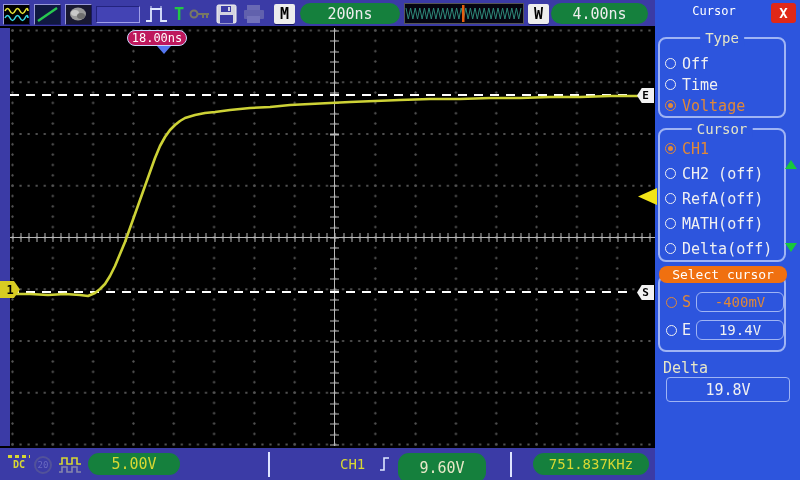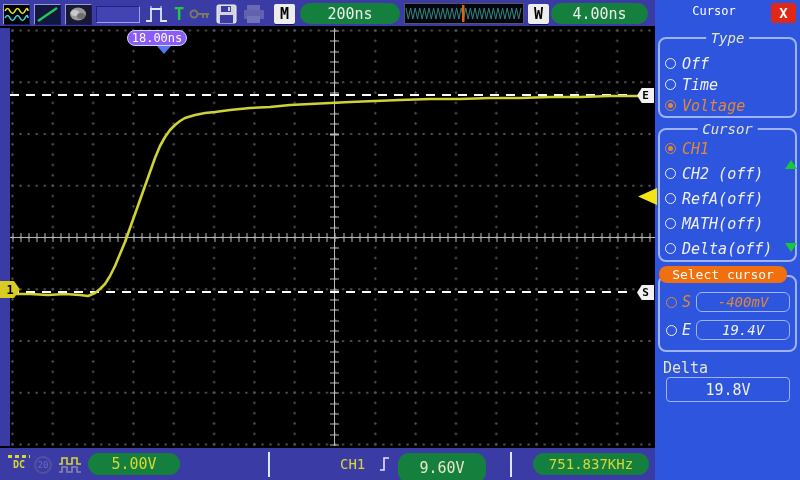--- a/index.html
+++ b/index.html
@@ -38,37 +38,37 @@
     background:repeating-linear-gradient(to right,#b8b8b8 0 1px,transparent 1px 8.0625px);
     background-position:2.5px 0;}
   .cursorline{position:absolute;left:0;width:622px;height:2px;
     background:repeating-linear-gradient(90deg,#fff 0 9px,transparent 9px 16px);}
   .cl-e{top:66px;} .cl-s{top:263px;}
   .cbadge{position:absolute;left:627px;width:17px;height:15px;background:#f2f2f2;color:#000;
     font-size:11px;font-weight:bold;display:flex;align-items:center;justify-content:center;
     clip-path:polygon(28% 0,100% 0,100% 100%,28% 100%,0 50%);}
   .cb-e{top:60px;} .cb-s{top:257px;}
   .wavesvg{position:absolute;left:0;top:0;}
-  .trigtag{position:absolute;left:117px;top:2px;width:60px;height:16px;background:#8b5cf6;
+  .trigtag{position:absolute;left:117px;top:2px;width:60px;height:16px;background:#be185d;
     border:1px solid #c8d8ff;border-radius:8px;color:#fff;font-size:12px;
     display:flex;align-items:center;justify-content:center;z-index:3;}
   .trigtag-tri{position:absolute;left:147px;top:18px;width:0;height:0;z-index:3;
     border-left:7px solid transparent;border-right:7px solid transparent;border-top:8px solid #5577f0;}
   .chmark{position:absolute;left:0;top:281px;width:20px;height:17px;background:#d8cc22;color:#000;
     font-size:12px;font-weight:bold;display:flex;align-items:center;justify-content:center;
     clip-path:polygon(0 0,70% 0,100% 50%,70% 100%,0 100%);z-index:4;}
   .trigarrow{position:absolute;left:638px;top:188px;width:19px;height:17px;background:#f2e418;
     clip-path:polygon(100% 0,0 50%,100% 100%);z-index:6;}
 
   
   .sidepanel{position:absolute;left:655px;top:0;width:145px;height:480px;background:#2d55dd;}
   .ptitle{position:absolute;left:0;top:4px;width:118px;text-align:center;color:#fff;font-size:12px;}
   .xbtn{position:absolute;right:4px;top:3px;width:25px;height:20px;background:#e02818;border-radius:3px;
     color:#fff;font-weight:bold;font-size:14px;display:flex;align-items:center;justify-content:center;cursor:default;}
-  .sect{position:absolute;left:3px;width:139px;border:2px solid #9fb4f4;border-radius:8px;font-style:italic;}
+  .sect{position:absolute;left:3px;width:128px;border:2px solid #9fb4f4;border-radius:8px;}
   .sect-title{position:absolute;left:50%;top:-9px;transform:translateX(-50%);background:#2d55dd;
     padding:0 5px;color:#e6e6c8;font-size:14px;white-space:nowrap;}
   .optlist{display:flex;flex-direction:column;}
   .opt{display:flex;align-items:center;gap:6px;height:21px;padding-left:5px;color:#f0f0f2;font-size:15px;}
   .radio{width:11px;height:11px;border:1px solid currentColor;border-radius:50%;position:relative;flex:0 0 11px;}
   .opt.sel{color:#e08838;}
   .opt.sel .radio::after{content:"";position:absolute;left:2px;top:2px;width:5px;height:5px;border-radius:50%;background:currentColor;}
   .scroll-ic{position:absolute;right:3px;width:0;height:0;border-left:6px solid transparent;border-right:6px solid transparent;}
   .sc-up{top:160px;border-bottom:9px solid #17c83c;}
   .sc-dn{top:243px;border-top:9px solid #17c83c;}

